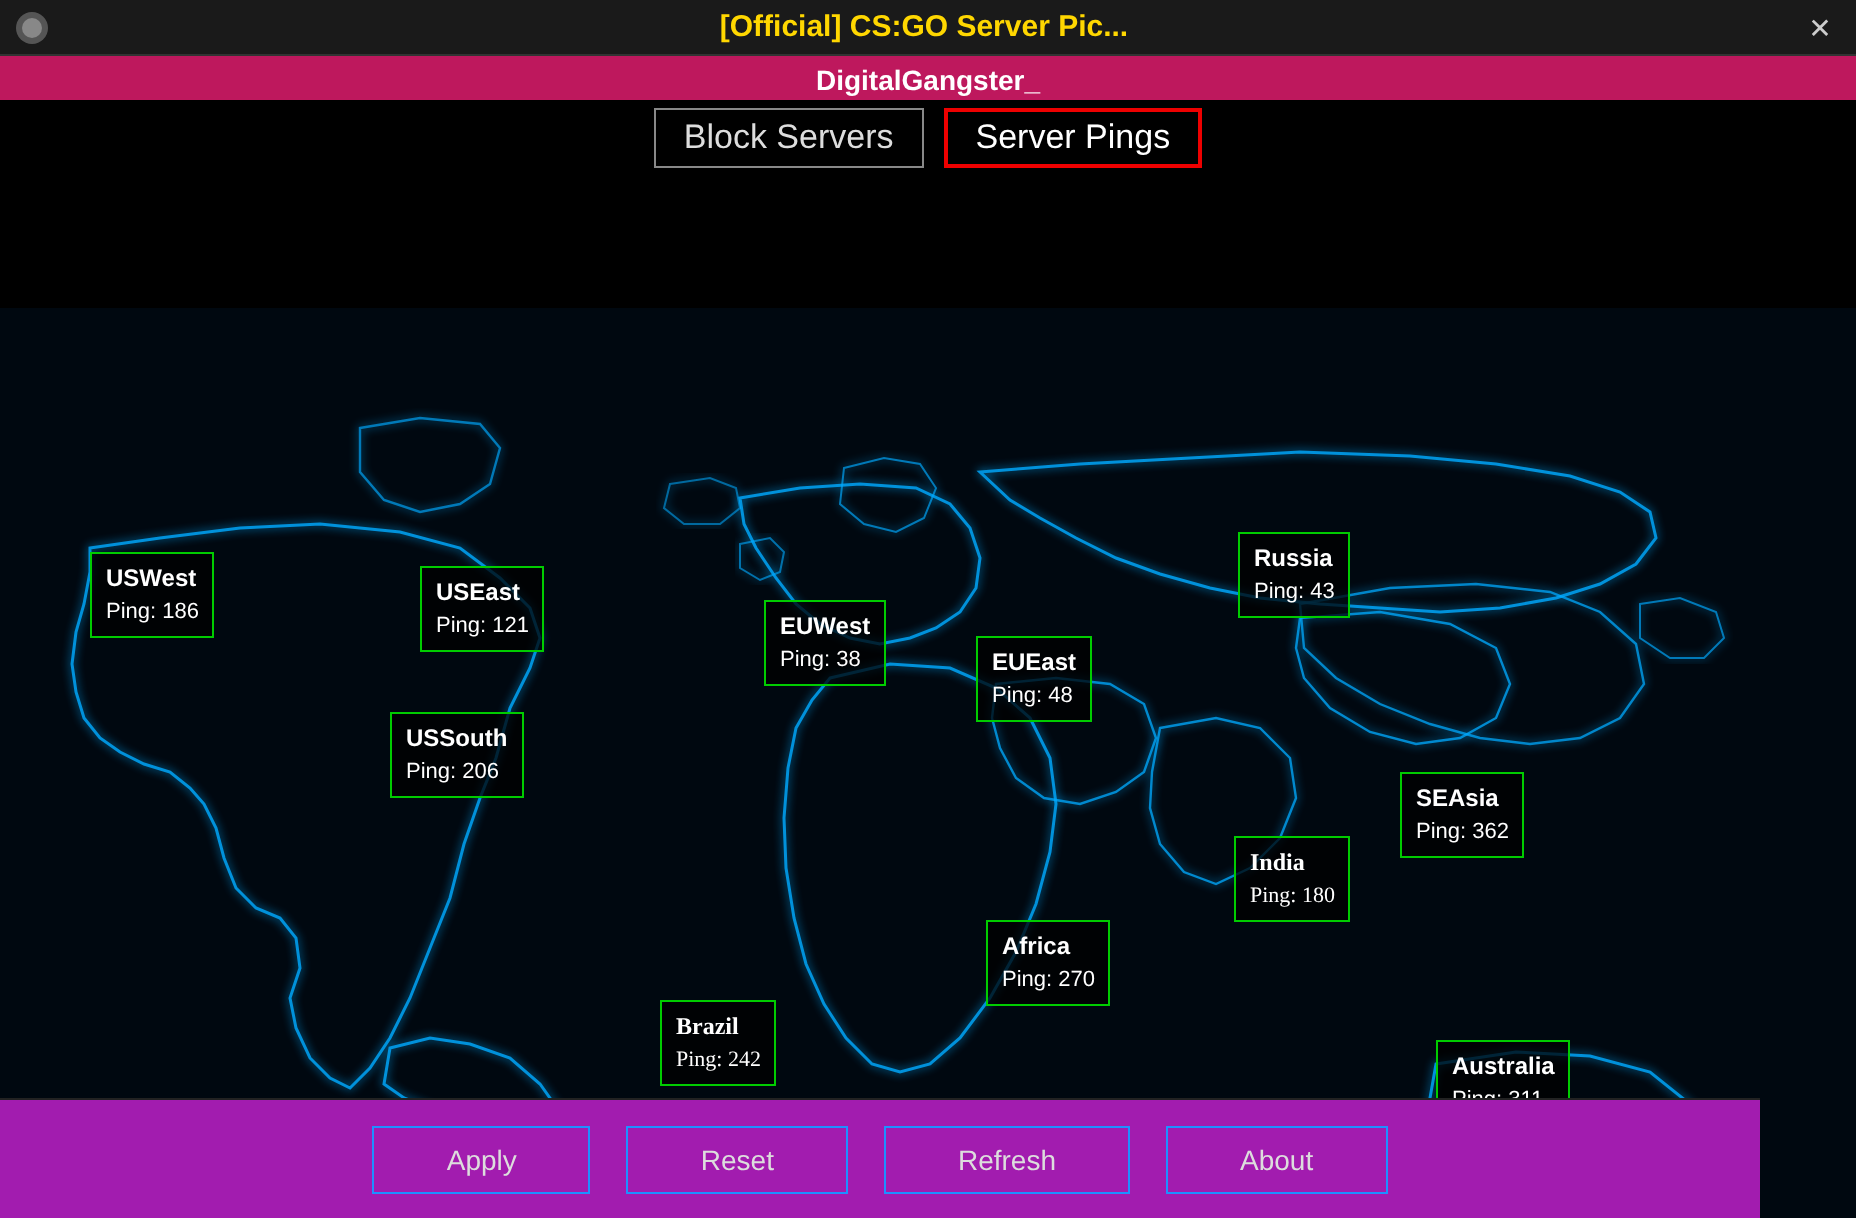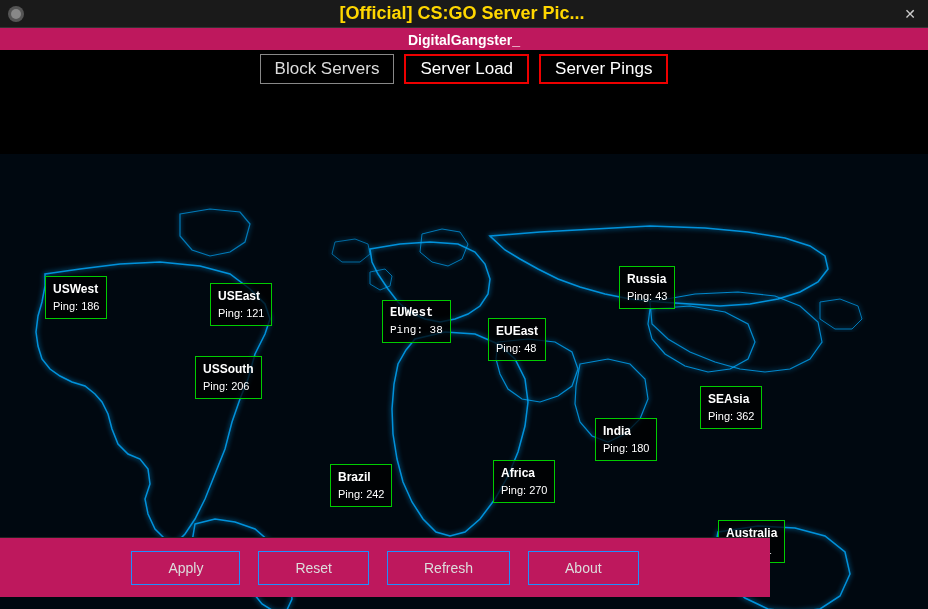--- a/index.html
+++ b/index.html
@@ -17,21 +17,21 @@
       background: #1a1a1a;
       height: 28px;
       display: flex;
       align-items: center;
       justify-content: space-between;
       padding: 0 8px;
       border-bottom: 1px solid #333;
     }
     #titlebar .title-text {
       color: #ffd700;
-      font-size: 18px;
+      font-size: 15px;
       font-weight: bold;
       flex: 1;
       text-align: center;
     }
     #titlebar .close-btn {
       color: #ccc;
       font-size: 14px;
       cursor: pointer;
       width: 20px;
       text-align: center;
@@ -110,24 +110,24 @@
       display: block;
     }
     .server-label .label-ping {
       display: block;
       font-size: 11px;
     }
 
     
     #bottombar {
       position: absolute;
-      bottom: 12px;
-      width: 770px;
+      bottom: 0;
+      width: 880px;
       height: 60px;
-      background: #be185d;
+      background: #a21caf;
       display: flex;
       align-items: center;
       justify-content: center;
       gap: 18px;
       border-top: 1px solid #222;
     }
     .action-btn {
       border: 1.5px solid #1e90ff;
       background: transparent;
       color: #ddd;
@@ -147,21 +147,20 @@
       </svg>
   </div>
   <span class="title-text">[Official] CS:GO Server Pic...</span>
   <span class="close-btn">✕</span>
 </div>
 
 <div id="subtitle">DigitalGangster_</div>
 
 <div id="tabbar">
 <button class="tab-btn ">Block Servers</button>
-    <button class="tab-btn active-red">Server Load</button>
     <button class="tab-btn active-red">Server Pings</button>
   </div>
 
 <div id="map-container">
 
   <svg id="world-map-svg" viewBox="0 0 928 460" xmlns="http://www.w3.org/2000/svg">
     <defs>
       <filter id="glow">
         <feGaussianBlur stdDeviation="2.5" result="coloredBlur"></feGaussianBlur>
         <feMerge>
@@ -208,45 +207,45 @@
       <span class="label-ping">Ping: 186</span>
     </div>
     <div class="server-label" style="left: 210px; top: 195px;">
       <span class="label-name">USEast</span>
       <span class="label-ping">Ping: 121</span>
     </div>
     <div class="server-label" style="left: 195px; top: 268px;">
       <span class="label-name">USSouth</span>
       <span class="label-ping">Ping: 206</span>
     </div>
-    <div class="server-label" style="left: 382px; top: 212px; font-family: Liberation Mono, monospace;">
+    <div class="server-label" style="left: 382px; top: 212px;">
       <span class="label-name">EUWest</span>
       <span class="label-ping">Ping: 38</span>
     </div>
     <div class="server-label" style="left: 488px; top: 230px;">
       <span class="label-name">EUEast</span>
       <span class="label-ping">Ping: 48</span>
     </div>
     <div class="server-label" style="left: 619px; top: 178px;">
       <span class="label-name">Russia</span>
       <span class="label-ping">Ping: 43</span>
     </div>
-    <div class="server-label" style="left: 595px; top: 330px;">
+    <div class="server-label" style="left: 617px; top: 330px; font-family: Liberation Serif, serif;">
       <span class="label-name">India</span>
       <span class="label-ping">Ping: 180</span>
     </div>
     <div class="server-label" style="left: 700px; top: 298px;">
       <span class="label-name">SEAsia</span>
       <span class="label-ping">Ping: 362</span>
     </div>
     <div class="server-label" style="left: 493px; top: 372px;">
       <span class="label-name">Africa</span>
       <span class="label-ping">Ping: 270</span>
     </div>
-    <div class="server-label" style="left: 330px; top: 376px;">
+    <div class="server-label" style="left: 330px; top: 412px; font-family: Liberation Serif, serif;">
       <span class="label-name">Brazil</span>
       <span class="label-ping">Ping: 242</span>
     </div>
     <div class="server-label" style="left: 718px; top: 432px;">
       <span class="label-name">Australia</span>
       <span class="label-ping">Ping: 311</span>
     </div>
   </div>
 
 <div id="bottombar">

